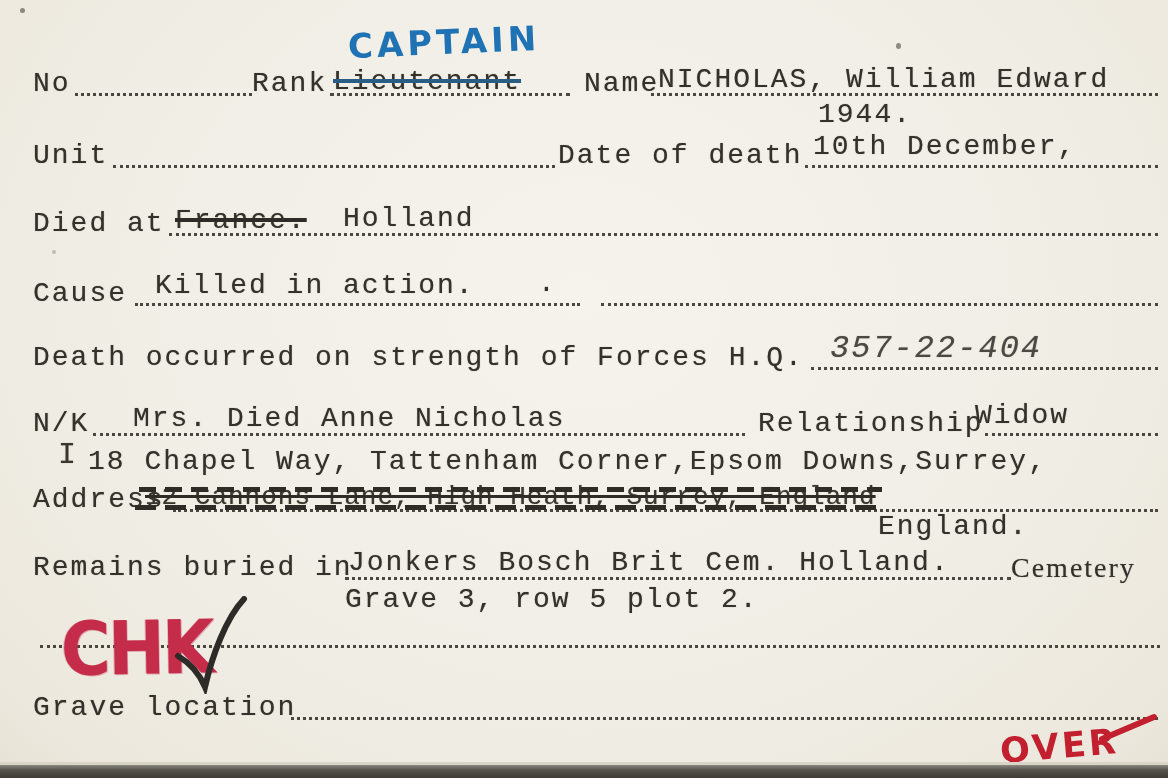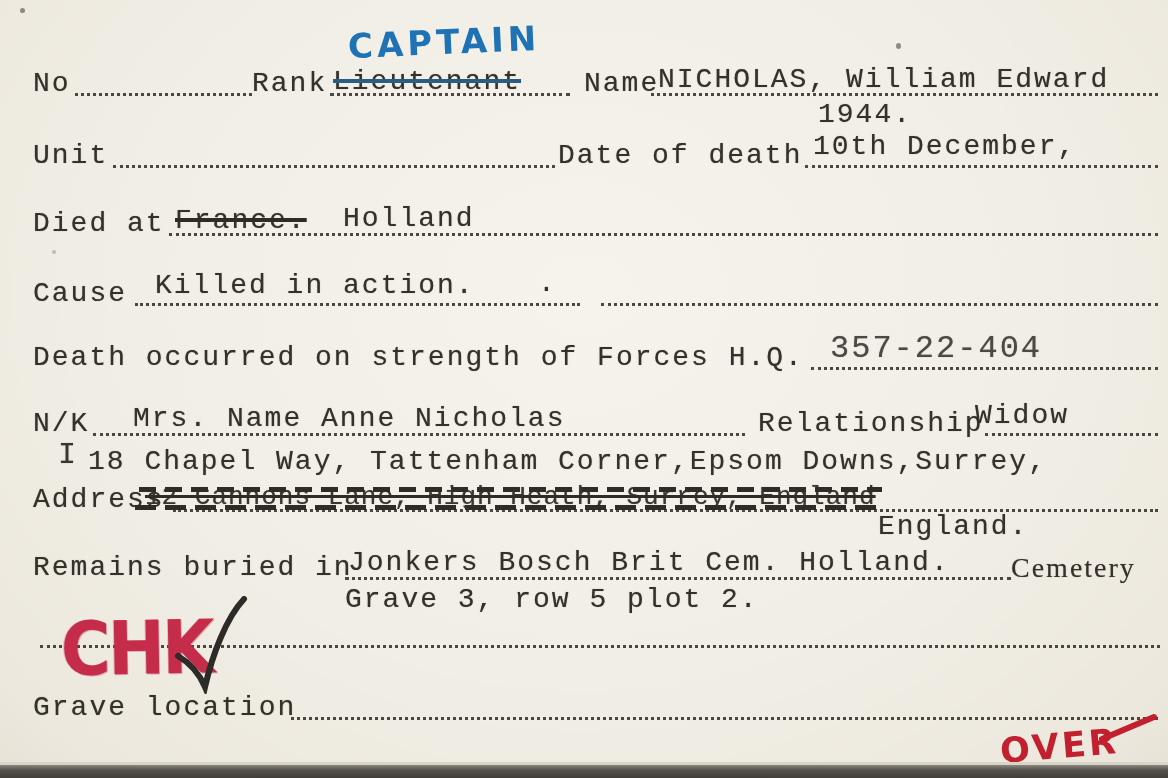--- a/index.html
+++ b/index.html
@@ -105,27 +105,27 @@
     <span class="t label" style="left:0;">Cause</span>
     <span class="line" style="left:102px;width:445px;"></span>
     <span class="line" style="left:568px;right:0;"></span>
     <span class="t value" style="left:122px;bottom:8px;">Killed in action.</span>
     <span class="t value" style="left:505px;bottom:10px;">.</span>
   </div>
 
   <div class="row" style="top:328px;">
     <span class="t label" style="left:0;">Death occurred on strength of Forces H.Q.</span>
     <span class="line" style="left:778px;right:0;"></span>
-    <span class="t value" style="left:797px;bottom:6px;font-size:32px;color:#4c4843;">357-22-404</span>
+    <span class="t value" style="left:797px;bottom:6px;font-size:32px;color:#4c4843;font-style:italic;">357-22-404</span>
   </div>
 
   <div class="row" style="top:394px;">
     <span class="t label" style="left:0;text-align:right;">N/K</span>
     <span class="line" style="left:60px;width:652px;"></span>
-    <span class="t value" style="left:100px;bottom:5px;">Mrs. Name Anne Nicholas</span>
+    <span class="t value" style="left:100px;bottom:5px;">Mrs. Died Anne Nicholas</span>
     <span class="t label" style="left:725px;">Relationship</span>
     <span class="line" style="left:952px;right:0;"></span>
     <span class="t value" style="left:942px;bottom:8px;">Widow</span>
   </div>
 
   <span class="t abs" style="left:58px;top:440px;font-size:30px;color:#3a362f;">I</span>
   <span class="t abs" style="left:88px;top:447px;">18 Chapel Way, Tattenham Corner,Epsom Downs,Surrey,</span>
 
   <div class="row" style="top:470px;">
     <span class="t label" style="left:0;">Address</span>

